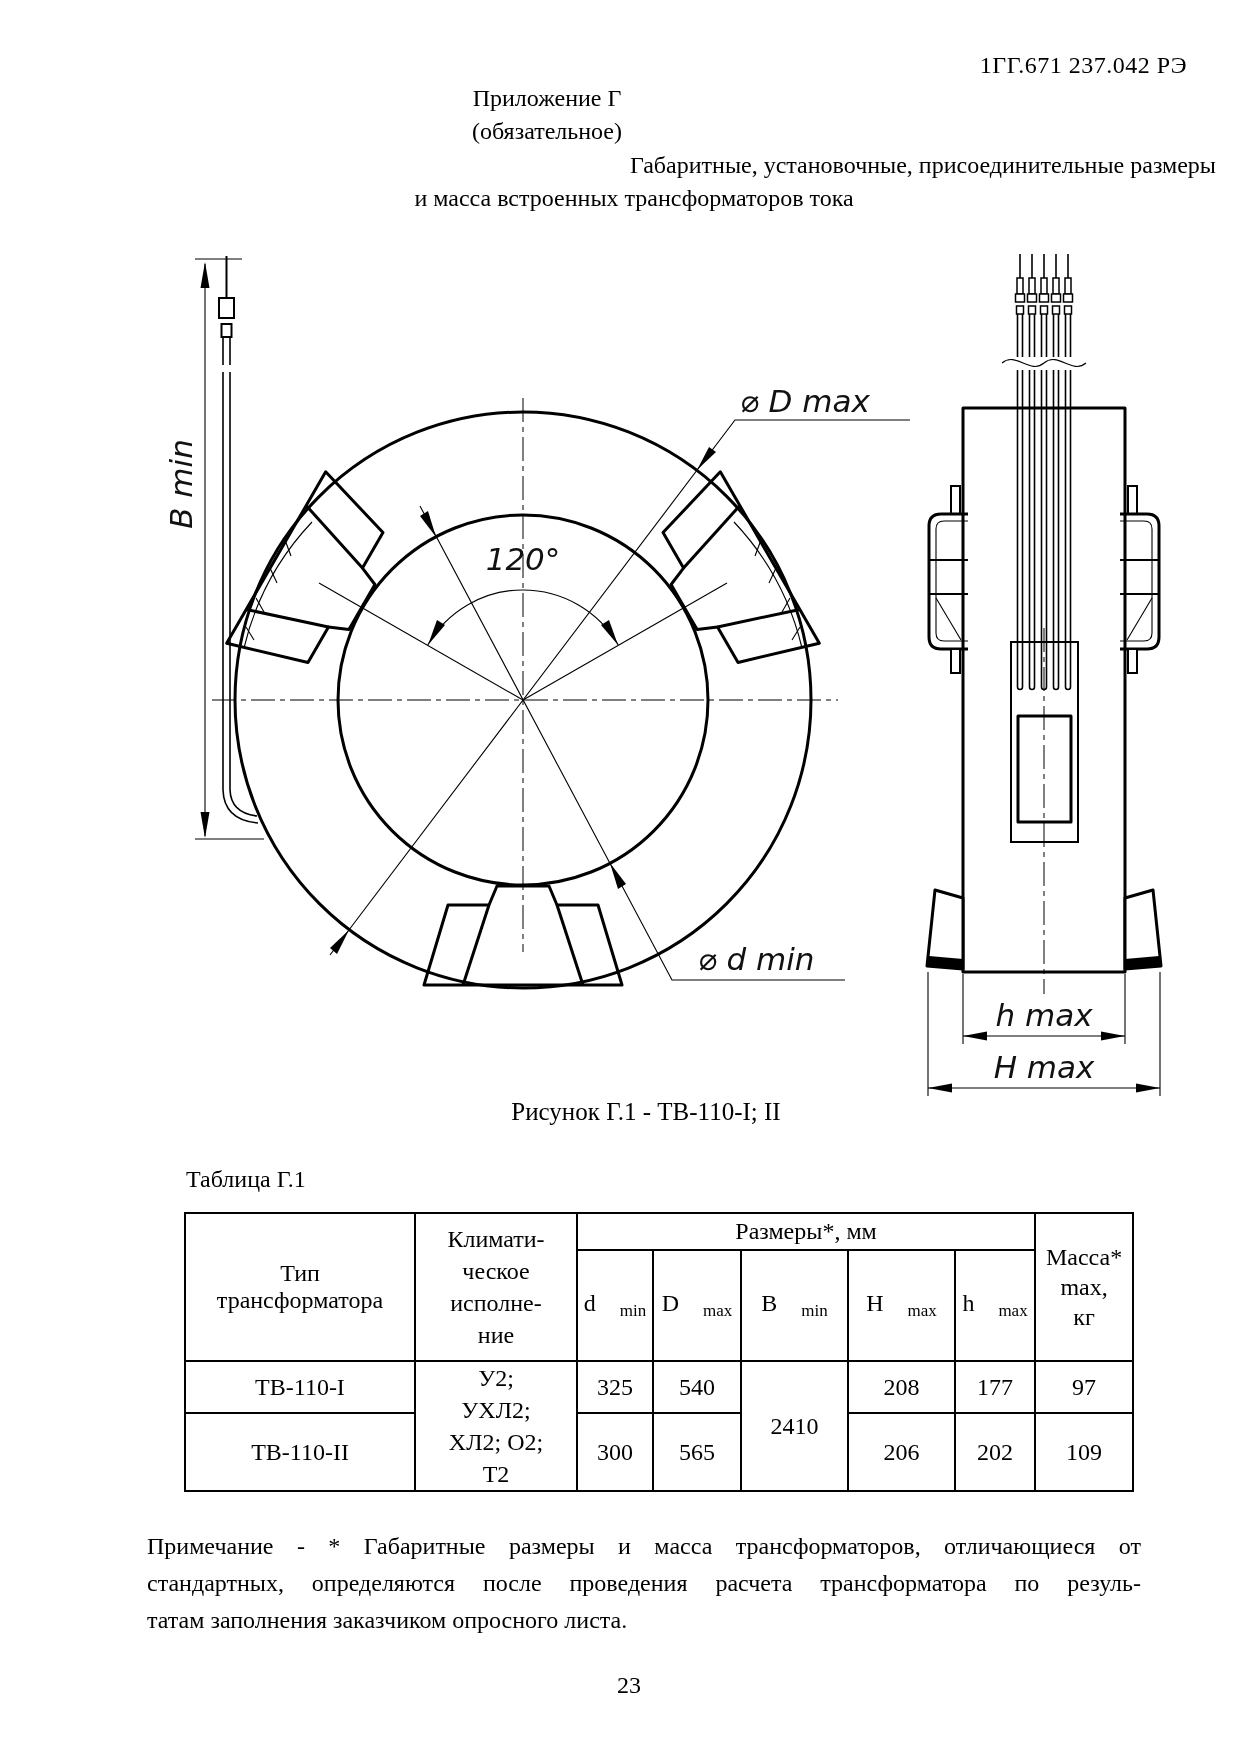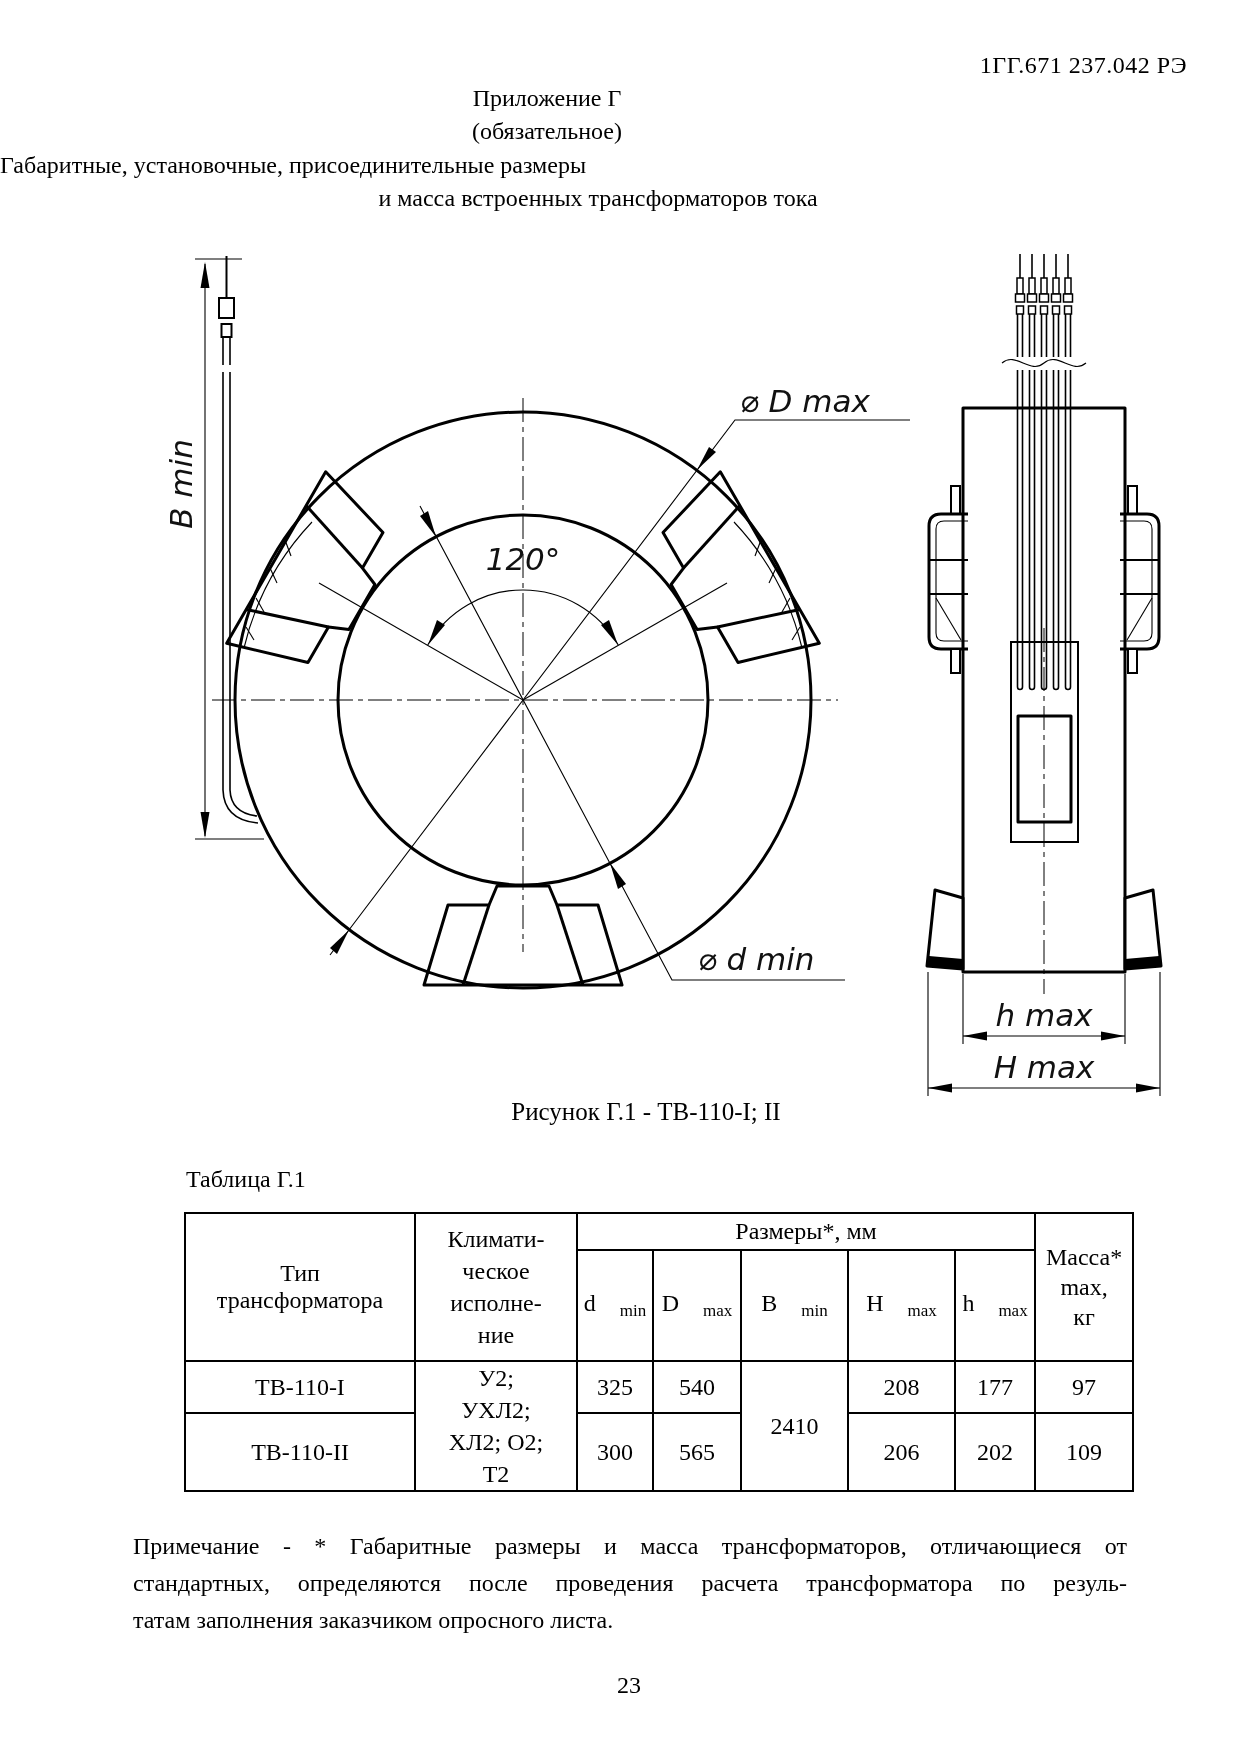--- a/index.html
+++ b/index.html
@@ -4,26 +4,26 @@
 <style>
   html,body{margin:0;padding:0;}
   body{
     width:1241px;height:1755px;position:relative;background:#ffffff;
     font-family:"Liberation Serif",serif;color:#000;overflow:hidden;
   }
   .abs{position:absolute;}
   .doc-num{top:52px;right:54px;font-size:24px;letter-spacing:.5px;}
   .t-appendix{top:85px;left:0;width:1094px;text-align:center;font-size:24px;}
   .t-mandatory{top:118px;left:0;width:1094px;text-align:center;font-size:24px;}
-  .t-line1{top:152px;left:0;width:1196px;text-align:left;font-size:24px;}
-  .t-line2{top:185px;left:0;width:1196px;text-align:center;font-size:24px;}
+  .t-line1{top:152px;left:0;width:1196px;text-align:right;font-size:24px;padding-left:20px;}
+  .t-line2{top:185px;left:0;width:1196px;text-align:center;font-size:24px;padding-left:36px;}
   .fig-caption{top:1098px;left:133px;width:1026px;text-align:center;font-size:25px;}
   .tbl-caption{top:1166px;left:186px;font-size:24px;}
   .page-num{top:1672px;left:116px;width:1026px;text-align:center;font-size:24px;}
-  .note{top:1528px;left:133px;width:994px;font-size:24px;line-height:37px;}
+  .note{top:1528px;left:147px;width:994px;font-size:24px;line-height:37px;}
   .note .j{text-align:justify;text-align-last:justify;}
 
   
   svg.draw{position:absolute;top:230px;left:0;}
   .thick{stroke:#000;stroke-width:3;fill:none;stroke-linejoin:round;}
   .med{stroke:#000;stroke-width:2;fill:none;}
   .thin{stroke:#000;stroke-width:1.1;fill:none;}
   .w16{stroke:#000;stroke-width:1.6;fill:none;}
   .cl{stroke:#000;stroke-width:1;fill:none;stroke-dasharray:24 5 5 5;}
   .arr{fill:#000;stroke:none;}

